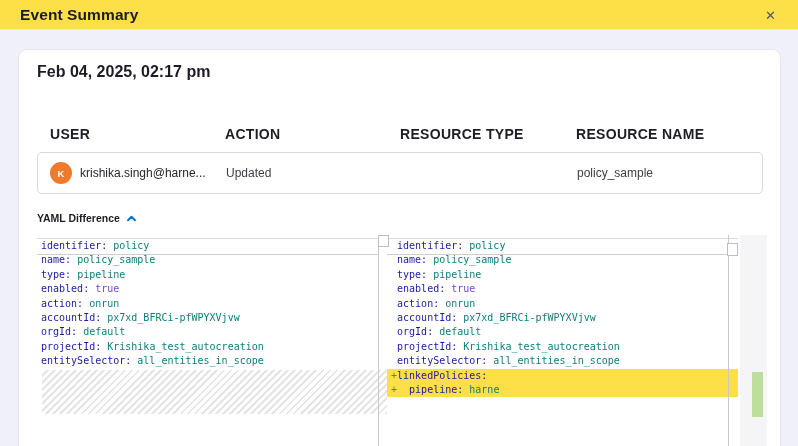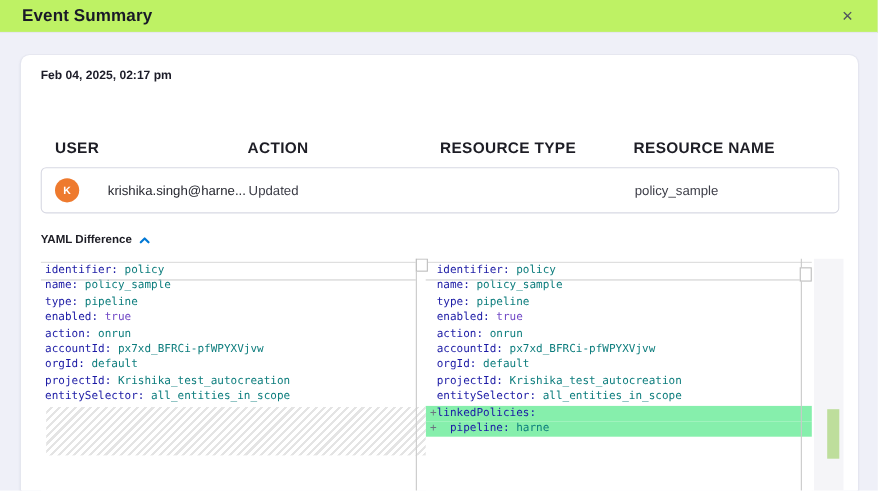--- a/index.html
+++ b/index.html
@@ -4,70 +4,70 @@
 <style>
   html,body{margin:0;padding:0;}
   body{
     width:798px;height:446px;position:relative;overflow:hidden;
     background:#eff0f8;
     font-family:"Liberation Sans",sans-serif;
     -webkit-font-smoothing:antialiased;
   }
   
   .topbar{
-    position:absolute;top:0;left:0;right:0;height:30px;background:#bef264;
+    position:absolute;top:0;left:0;right:0;height:30px;background:#fde047;
     border-bottom:1px solid #e6e7ef;display:flex;align-items:center;
     padding:0 20px;box-sizing:border-box;z-index:5;
   }
   .topbar .title{font-size:15.5px;font-weight:bold;color:#1a1a28;letter-spacing:.1px;}
   .close-btn{
     position:absolute;right:22px;top:50%;transform:translateY(-50%);
     font-size:13px;color:#50545e;cursor:pointer;line-height:1;
   }
   
   .card{
     position:absolute;left:19px;right:18px;top:50px;bottom:-12px;
     background:#ffffff;border-radius:8px;
     box-shadow:0 0 0 1px rgba(225,226,236,.6),0 1px 3px rgba(40,41,61,.06);
   }
-  .evt-date{position:absolute;left:18px;top:13px;font-size:11px;font-weight:bold;color:#1c1c28;}
+  .evt-date{position:absolute;left:18px;top:13px;font-size:16px;font-weight:bold;color:#1c1c28;}
   .evt-meta{position:absolute;left:18px;top:33px;font-size:11px;color:#6b6d85;}
   
   .th{position:absolute;top:76px;font-size:14px;font-weight:bold;color:#1d1d25;letter-spacing:.3px;}
   .th.c1{left:31px}.th.c2{left:206px}.th.c3{left:381px}.th.c4{left:557px}
   .row{
     position:absolute;left:18px;top:102px;width:726px;height:42px;
     border:1px solid #d8d9e3;border-radius:5px;background:#fff;box-sizing:border-box;
   }
   .avatar{
     position:absolute;left:12px;top:9px;width:22px;height:22px;border-radius:50%;
     background:#ee7a2e;color:#fff;font-size:9.5px;font-weight:bold;
     display:flex;align-items:center;justify-content:center;
   }
   .cell{position:absolute;top:0;height:40px;display:flex;align-items:center;font-size:12px;color:#3c3d47;}
-  .cell.user{left:42px;color:#26272f;margin-left:18px;}
+  .cell.user{left:42px;color:#26272f;}
   .cell.action{left:188px}.cell.rtype{left:363px}.cell.rname{left:539px}
   
   .yaml-toggle{
     position:absolute;left:18px;top:162px;display:inline-flex;align-items:center;gap:6px;
     font-size:10.5px;font-weight:bold;color:#1d1d25;cursor:pointer;
   }
   .diff{
     position:absolute;left:18px;top:185px;width:730px;bottom:0;
     background:#fff;overflow:hidden;
   }
   .pane{position:absolute;top:0;bottom:0;background:#fff;}
   .pane-left{left:0;width:341px;}
   .pane-right{left:350px;width:351px;}
   .lines{position:absolute;left:0;top:4px;right:0;z-index:1;}
   .diff-row{
     height:14.4px;line-height:14.5px;font-size:10px;white-space:pre;
     font-family:"DejaVu Sans Mono",monospace;padding-left:4px;color:#333;
   }
-  .diff-row.added{background:#86efac;}
+  .diff-row.added{background:#fde047;}
   .seg-k{color:#1b1aa5;}
   .seg-s{color:#0d7d7d;}
   .seg-b{color:#7149c6;}
   .seg-m{color:#6a7480;}
   .seg-d{color:#44505c;font-weight:bold;}
   .seg-p{color:#333;}
   .row1-box{position:absolute;left:0;right:0;top:3px;height:15px;border-top:1px solid #dcdcdc;border-bottom:1px solid #cfcfcf;z-index:2;pointer-events:none;}
   .divider{position:absolute;left:341px;top:0;bottom:0;width:1px;background:#c9c9c9;z-index:3;}
   .inner-line{position:absolute;left:691px;top:0;bottom:0;width:1px;background:#c9c9c9;z-index:3;}
   .sb-thumb{position:absolute;width:11px;height:12px;background:#fff;border:1px solid #bdbdbd;box-sizing:border-box;z-index:4;}

